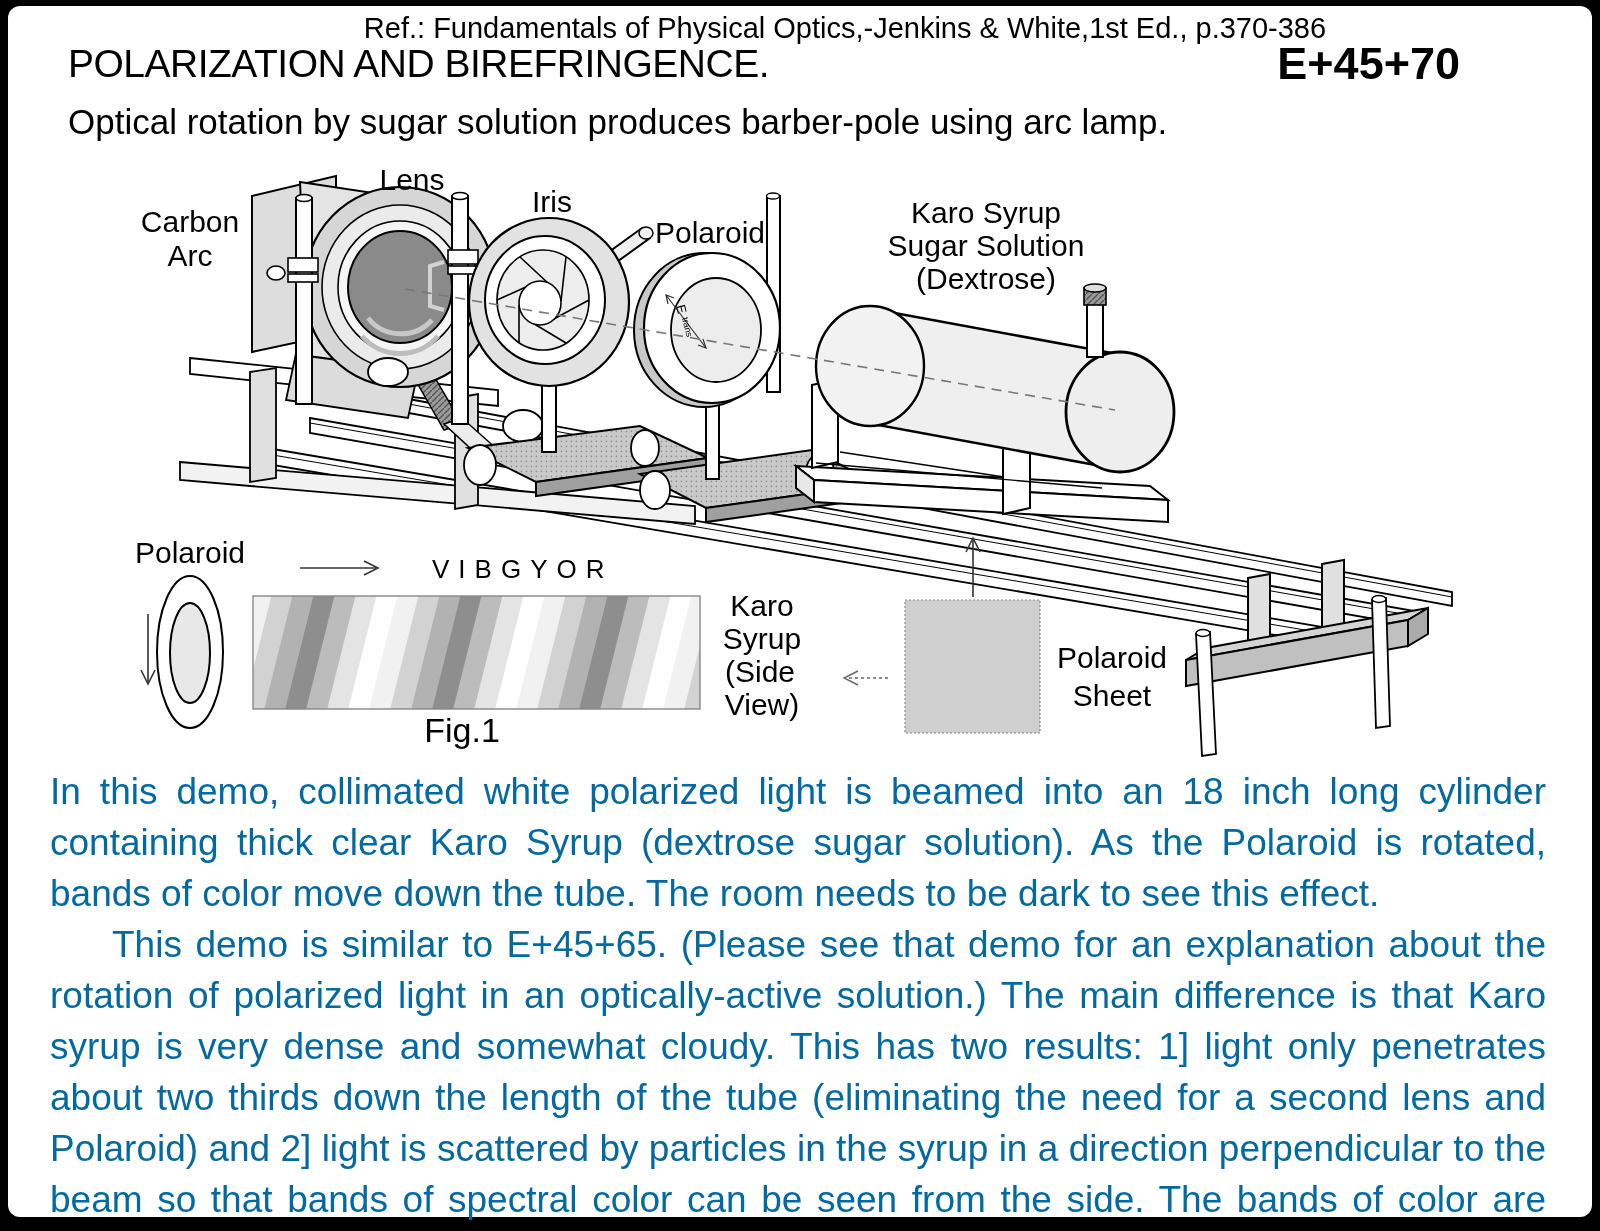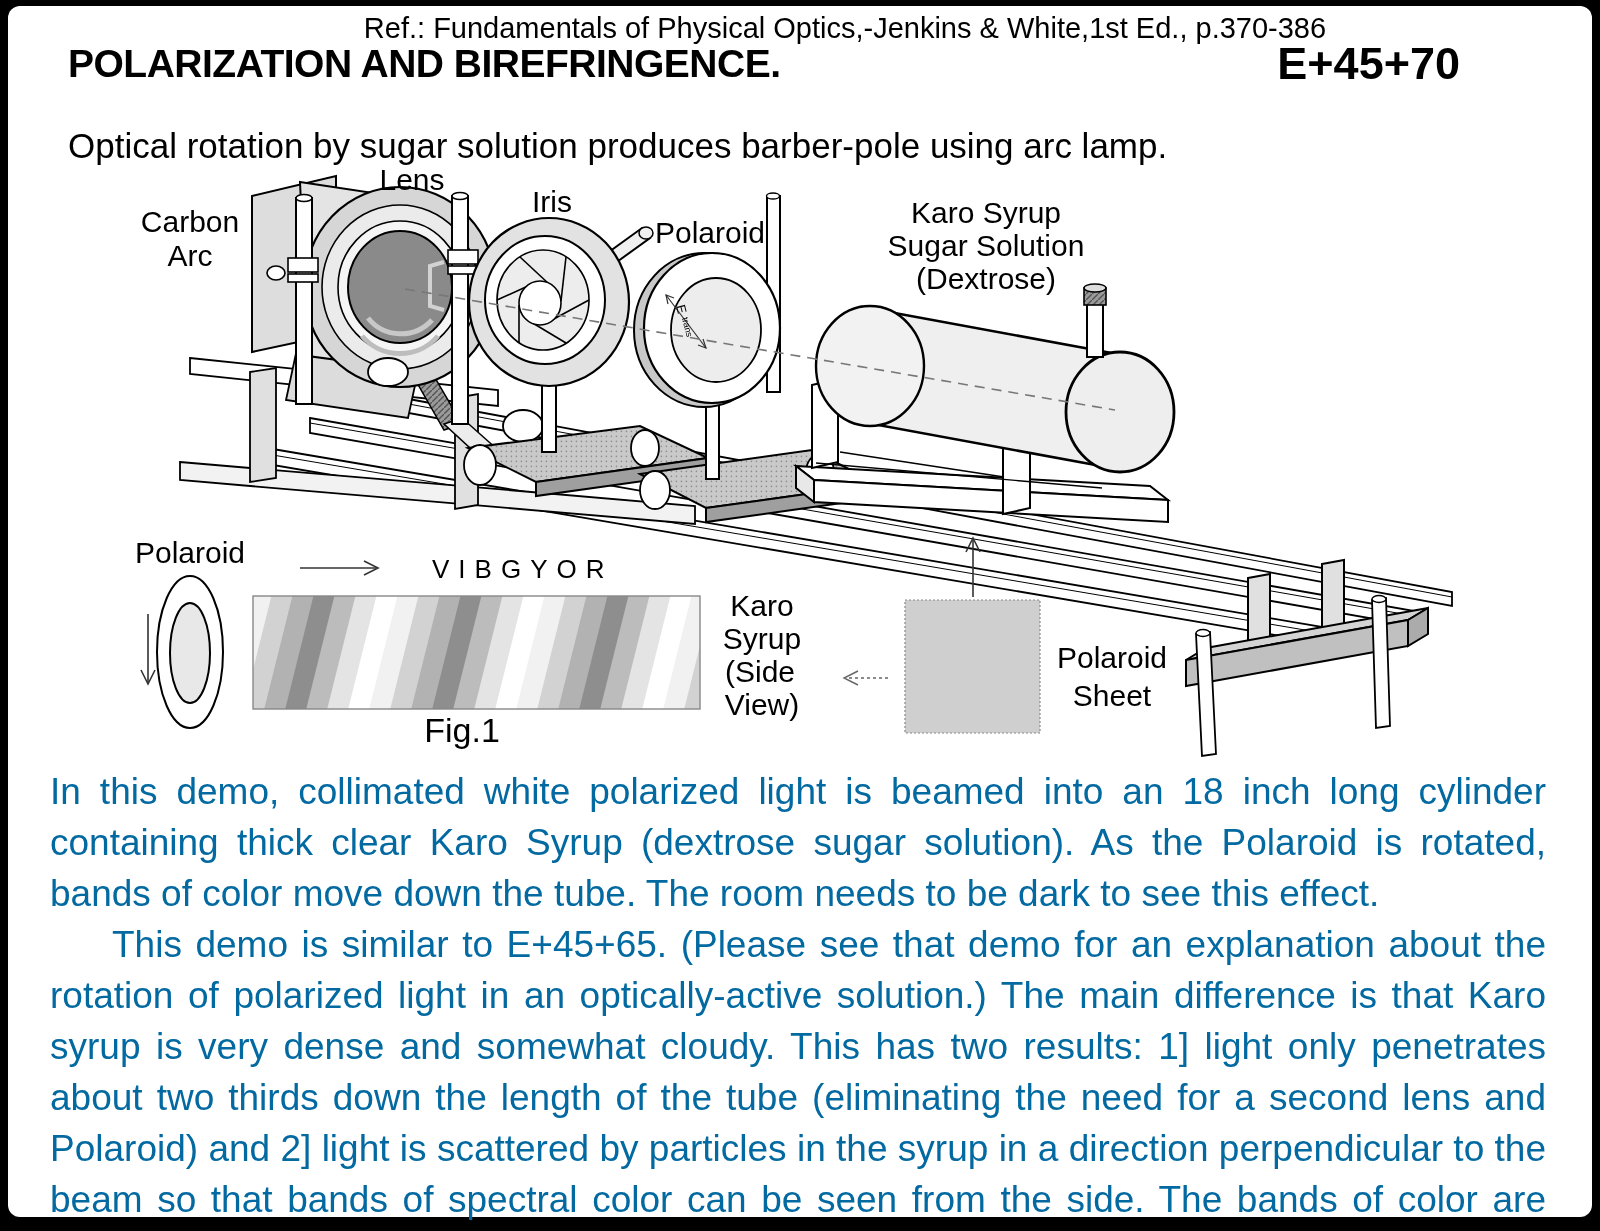--- a/index.html
+++ b/index.html
@@ -3,23 +3,23 @@
 <meta charset="utf-8">
 <style>
   html,body { margin:0; padding:0; background:#000; }
   .stage { position:relative; width:1600px; height:1231px; background:#000;
            font-family:"Liberation Sans", sans-serif; overflow:hidden; }
   .sheet { position:absolute; left:8px; top:6px; right:8px; bottom:14px;
            background:#fff; border-radius:12px; }
   .abs { position:absolute; }
   .ref-line { left:0; right:0; top:12px; padding-left:90px; text-align:center;
               font-size:29px; color:#000; }
-  .title { left:68px; top:42px; font-size:39px; font-weight:bold; letter-spacing:-0.5px; }
+  .title { left:68px; top:42px; font-size:39px; font-weight:normal; letter-spacing:-0.5px; }
   .code  { right:140px; top:38px; font-size:45px; font-weight:bold; }
-  .subtitle { left:68px; top:102px; font-size:35px;margin-top:24px; }
+  .subtitle { left:68px; top:102px; font-size:35px; }
   .diagram { left:0; top:150px; width:1600px; height:620px; }
   .bodytext { left:50px; right:54px; top:766px; font-size:37px; line-height:51px;
               text-align:justify; color:#0369a1; }
   .bodytext p { margin:0; }
   .bodytext p.indent { text-indent:62px; }
   svg text { font-family:"Liberation Sans", sans-serif; fill:#000; }
   .lbl  { font-size:30px; }
   .lbl-mid { text-anchor:middle; }
   .vib  { font-size:26px; letter-spacing:9px; }
   .fig  { font-size:34px; }

